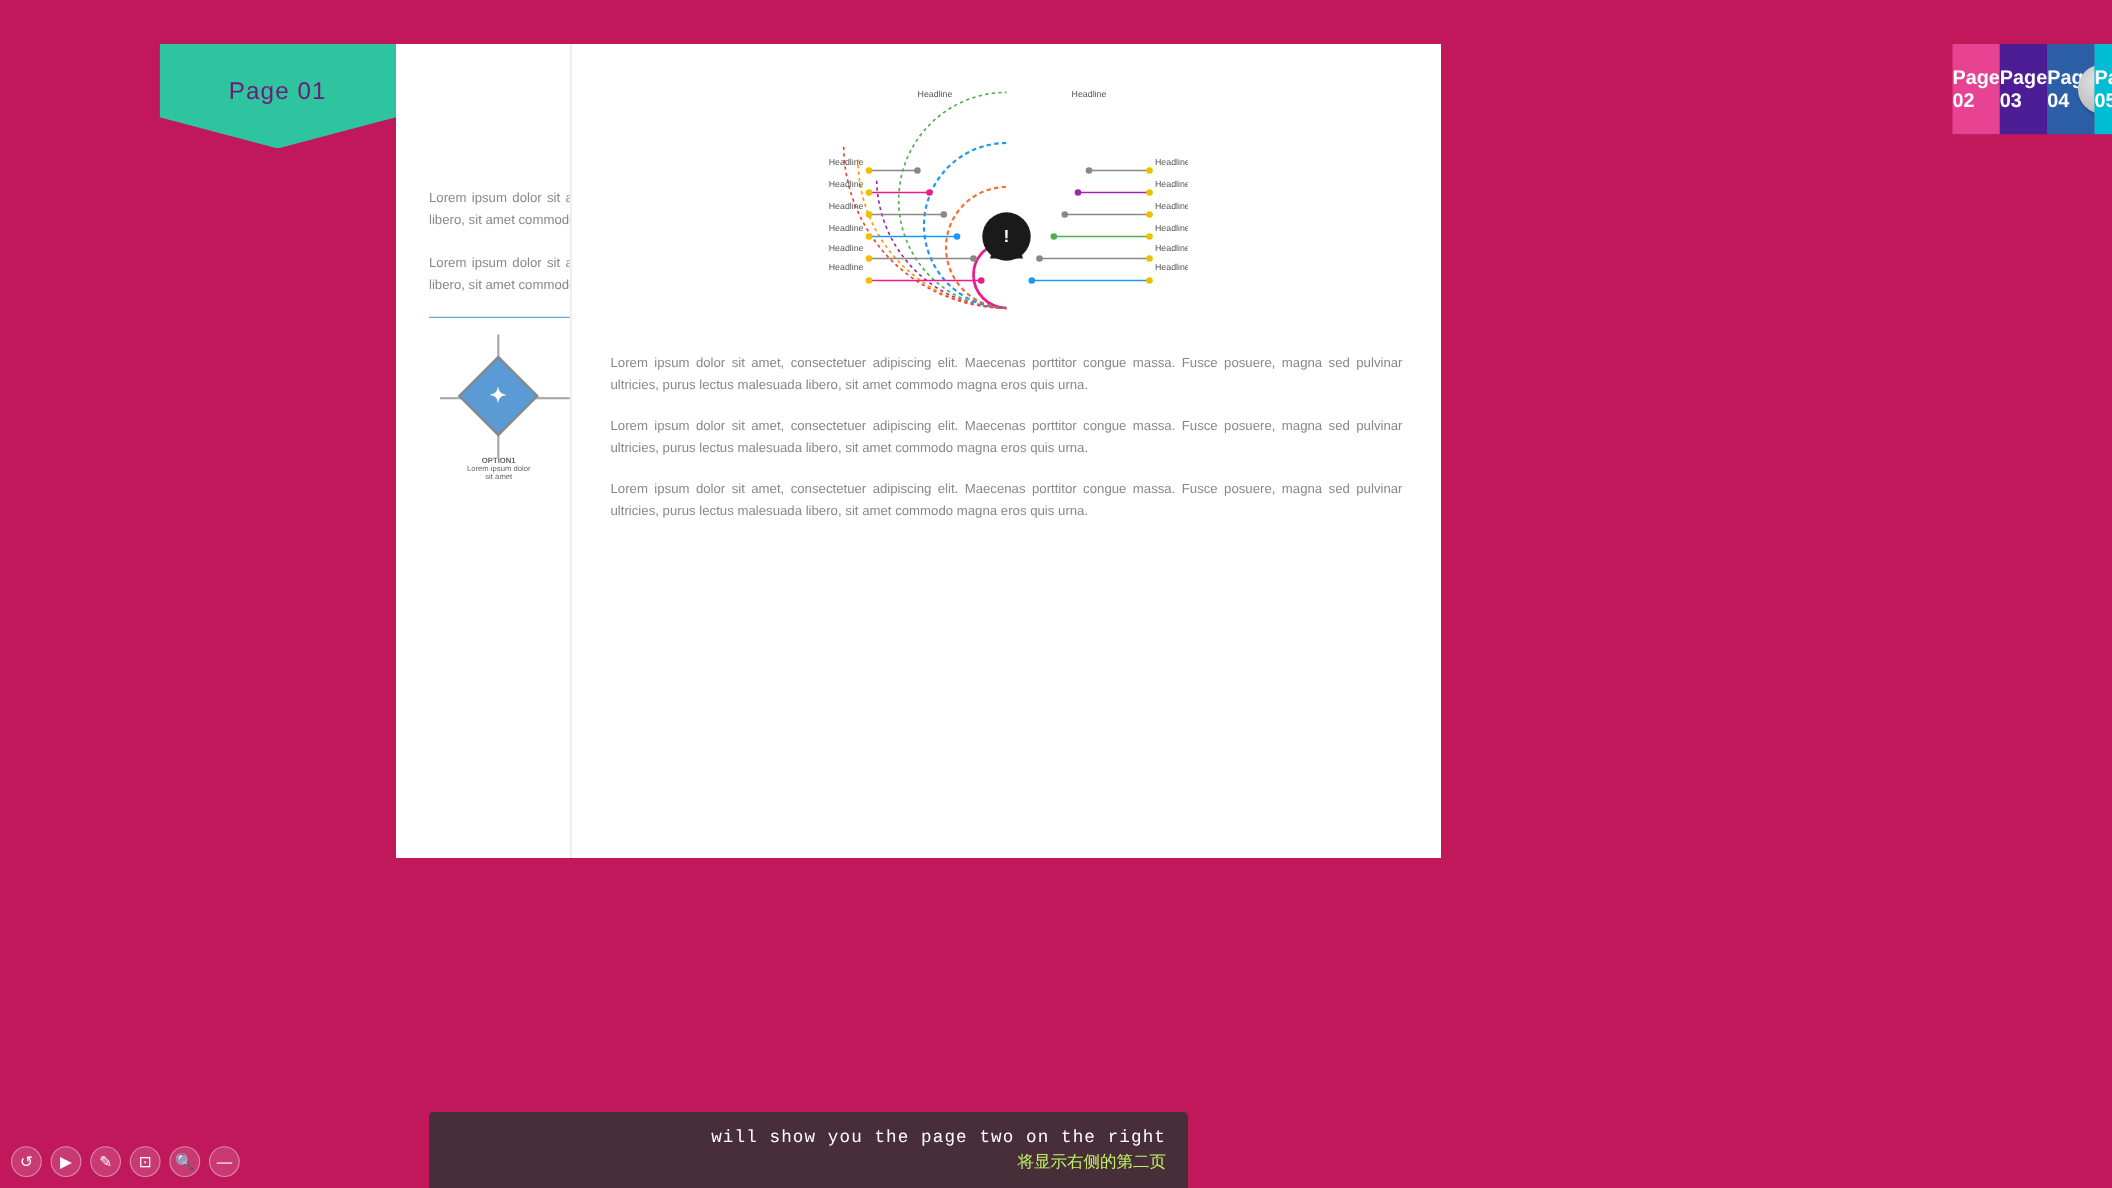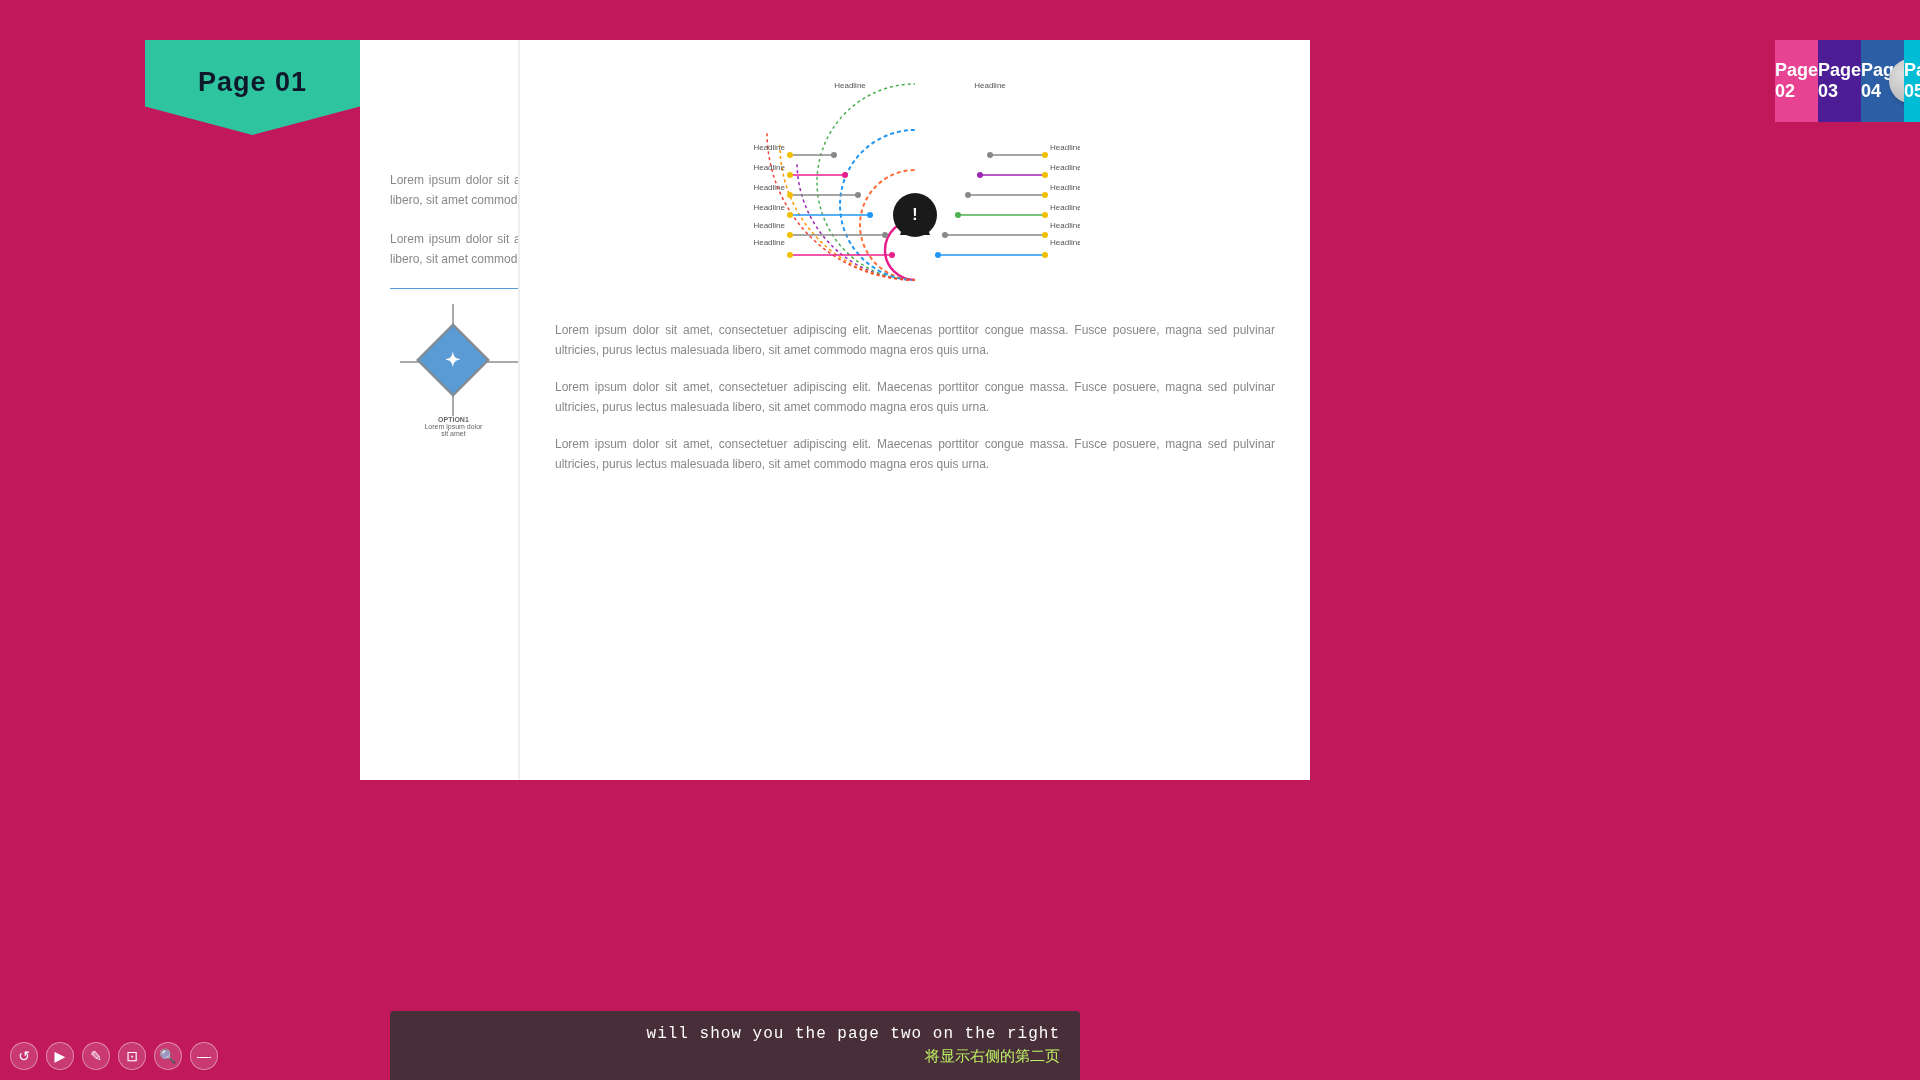--- a/index.html
+++ b/index.html
@@ -37,23 +37,23 @@
       background: #2ec4a0;
       height: 95px;
       display: flex;
       align-items: center;
       justify-content: center;
       clip-path: polygon(0 0, 100% 0, 100% 70%, 50% 100%, 0 70%);
       z-index: 5;
     }
 
     .page-tab-left-label {
-      color: #0f172a;
-      font-size: 27px;
-      font-weight: bold;
+      color: #701a75;
+      font-size: 22px;
+      font-weight: normal;
       letter-spacing: 1px;
       margin-top: -10px;
     }
 
     .left-page-white {
       background: white;
       position: absolute;
       top: 0;
       left: 215px;
       right: 0;

